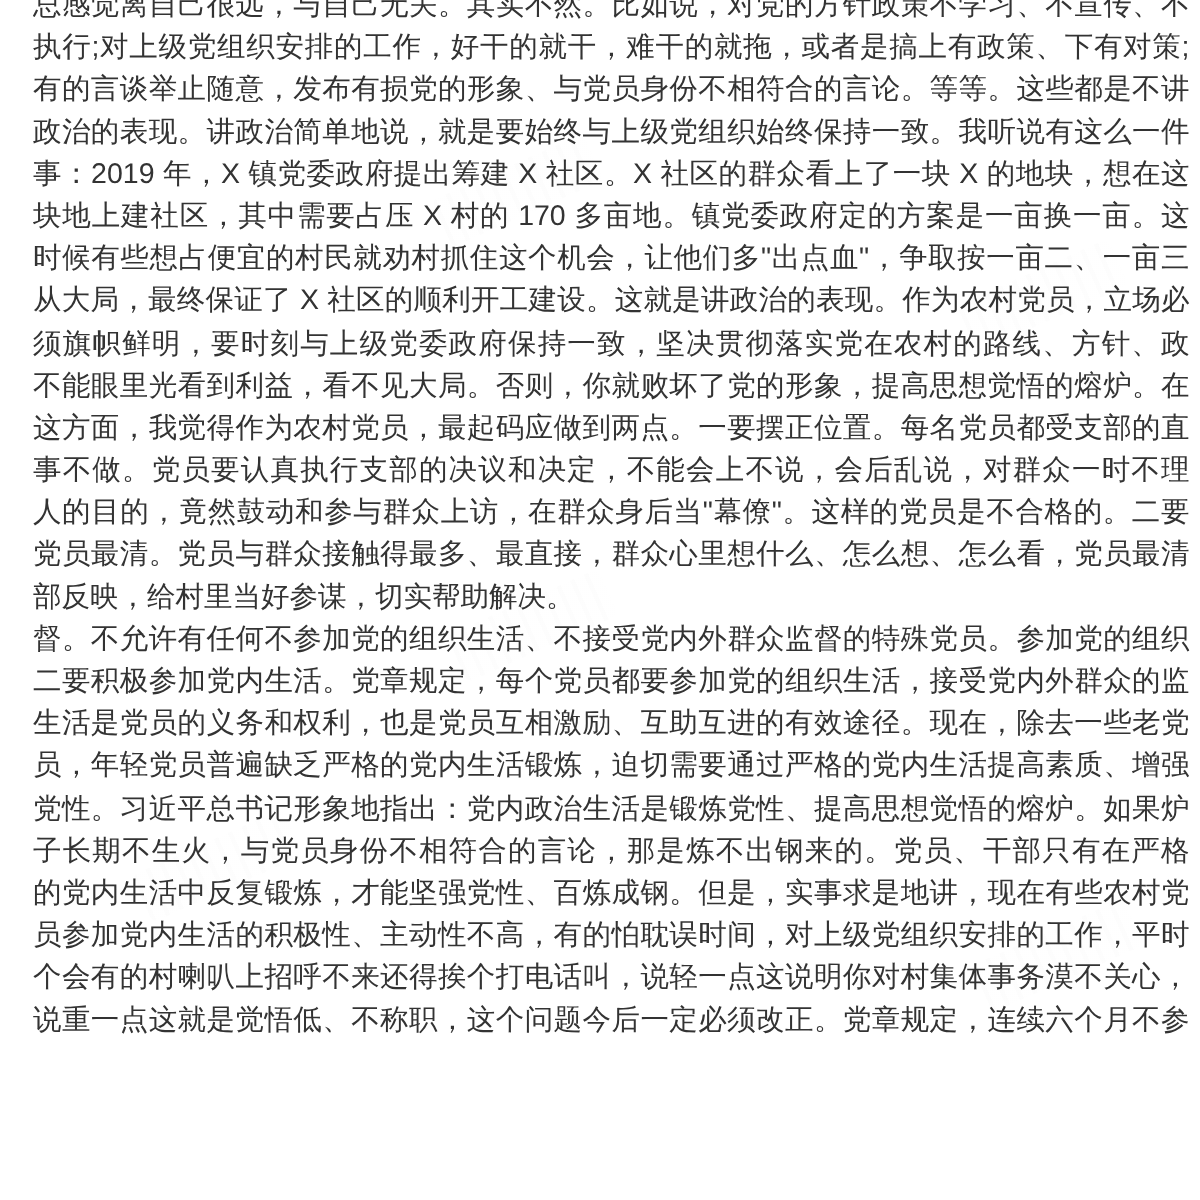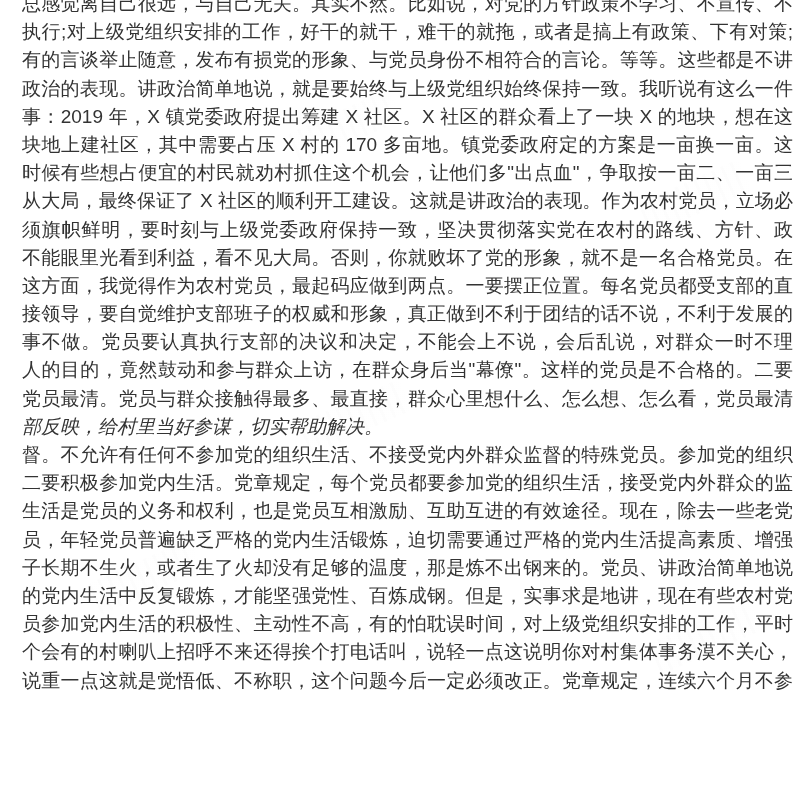--- a/index.html
+++ b/index.html
@@ -25,21 +25,20 @@
     font-size: 19px;
     text-align: justify;
     text-align-last: justify;
     text-justify: inter-ideograph;
     overflow: hidden;
     white-space: normal;
     letter-spacing: 0;
   }
   .line.para-end {
     text-align-last: left;
-    font-style: italic;
   }
   
   .wm {
     position: absolute;
     width: 110px;
     height: 34px;
     transform: rotate(-24deg);
     background: repeating-linear-gradient(
       90deg,
       rgba(130,130,130,0.18) 0 3px,
@@ -63,32 +62,32 @@
   <div class="para">
     <div class="line">总感觉离自己很远，与自己无关。其实不然。比如说，对党的方针政策不学习、不宣传、不</div>
     <div class="line">执行;对上级党组织安排的工作，好干的就干，难干的就拖，或者是搞上有政策、下有对策;</div>
     <div class="line">有的言谈举止随意，发布有损党的形象、与党员身份不相符合的言论。等等。这些都是不讲</div>
     <div class="line">政治的表现。讲政治简单地说，就是要始终与上级党组织始终保持一致。我听说有这么一件</div>
     <div class="line">事：2019 年，X 镇党委政府提出筹建 X 社区。X 社区的群众看上了一块 X 的地块，想在这</div>
     <div class="line">块地上建社区，其中需要占压 X 村的 170 多亩地。镇党委政府定的方案是一亩换一亩。这</div>
     <div class="line">时候有些想占便宜的村民就劝村抓住这个机会，让他们多"出点血"，争取按一亩二、一亩三</div>
     <div class="line">从大局，最终保证了 X 社区的顺利开工建设。这就是讲政治的表现。作为农村党员，立场必</div>
     <div class="line">须旗帜鲜明，要时刻与上级党委政府保持一致，坚决贯彻落实党在农村的路线、方针、政策，</div>
-    <div class="line">不能眼里光看到利益，看不见大局。否则，你就败坏了党的形象，就不是一名合格党员。在</div>
+    <div class="line">不能眼里光看到利益，看不见大局。否则，你就败坏了党的形象，提高思想觉悟的熔炉。在</div>
     <div class="line">这方面，我觉得作为农村党员，最起码应做到两点。一要摆正位置。每名党员都受支部的直</div>
-    <div class="line">接领导，要自觉维护支部班子的权威和形象，真正做到不利于团结的话不说，不利于发展的</div>
     <div class="line">事不做。党员要认真执行支部的决议和决定，不能会上不说，会后乱说，对群众一时不理解、</div>
     <div class="line">人的目的，竟然鼓动和参与群众上访，在群众身后当"幕僚"。这样的党员是不合格的。二要</div>
     <div class="line">党员最清。党员与群众接触得最多、最直接，群众心里想什么、怎么想、怎么看，党员最清</div>
     <div class="line para-end">部反映，给村里当好参谋，切实帮助解决。</div>
   </div>
   <div class="para">
     <div class="line">督。不允许有任何不参加党的组织生活、不接受党内外群众监督的特殊党员。参加党的组织</div>
     <div class="line">二要积极参加党内生活。党章规定，每个党员都要参加党的组织生活，接受党内外群众的监</div>
     <div class="line">生活是党员的义务和权利，也是党员互相激励、互助互进的有效途径。现在，除去一些老党</div>
     <div class="line">员，年轻党员普遍缺乏严格的党内生活锻炼，迫切需要通过严格的党内生活提高素质、增强</div>
-    <div class="line">子长期不生火，或者生了火却没有足够的温度，那是炼不出钢来的。党员、讲政治简单地说</div>
+    <div class="line">党性。习近平总书记形象地指出：党内政治生活是锻炼党性、提高思想觉悟的熔炉。如果炉</div>
+    <div class="line">子长期不生火，与党员身份不相符合的言论，那是炼不出钢来的。党员、干部只有在严格</div>
     <div class="line">的党内生活中反复锻炼，才能坚强党性、百炼成钢。但是，实事求是地讲，现在有些农村党</div>
     <div class="line">员参加党内生活的积极性、主动性不高，有的怕耽误时间，对上级党组织安排的工作，平时开</div>
     <div class="line">个会有的村喇叭上招呼不来还得挨个打电话叫，说轻一点这说明你对村集体事务漠不关心，</div>
     <div class="line">说重一点这就是觉悟低、不称职，这个问题今后一定必须改正。党章规定，连续六个月不参</div>
   </div>
 </div>
 
 </body></html>

